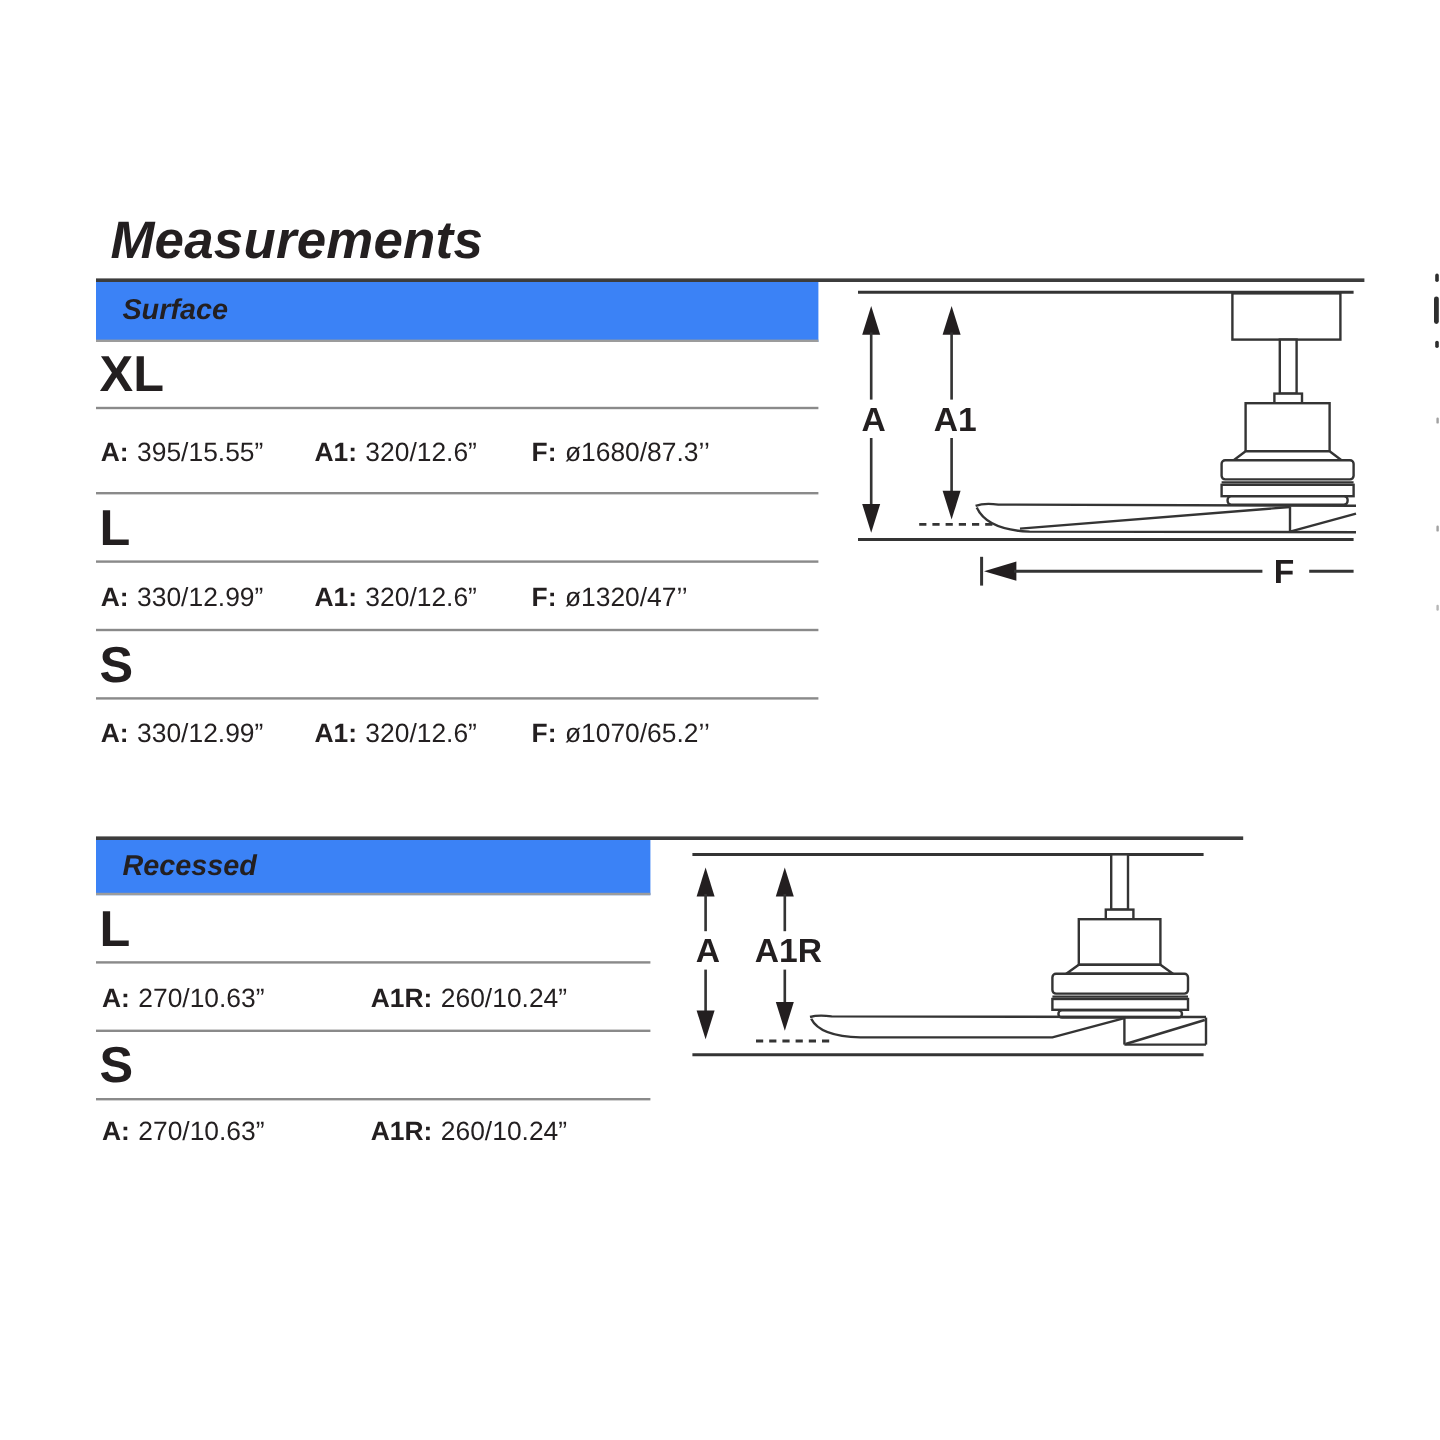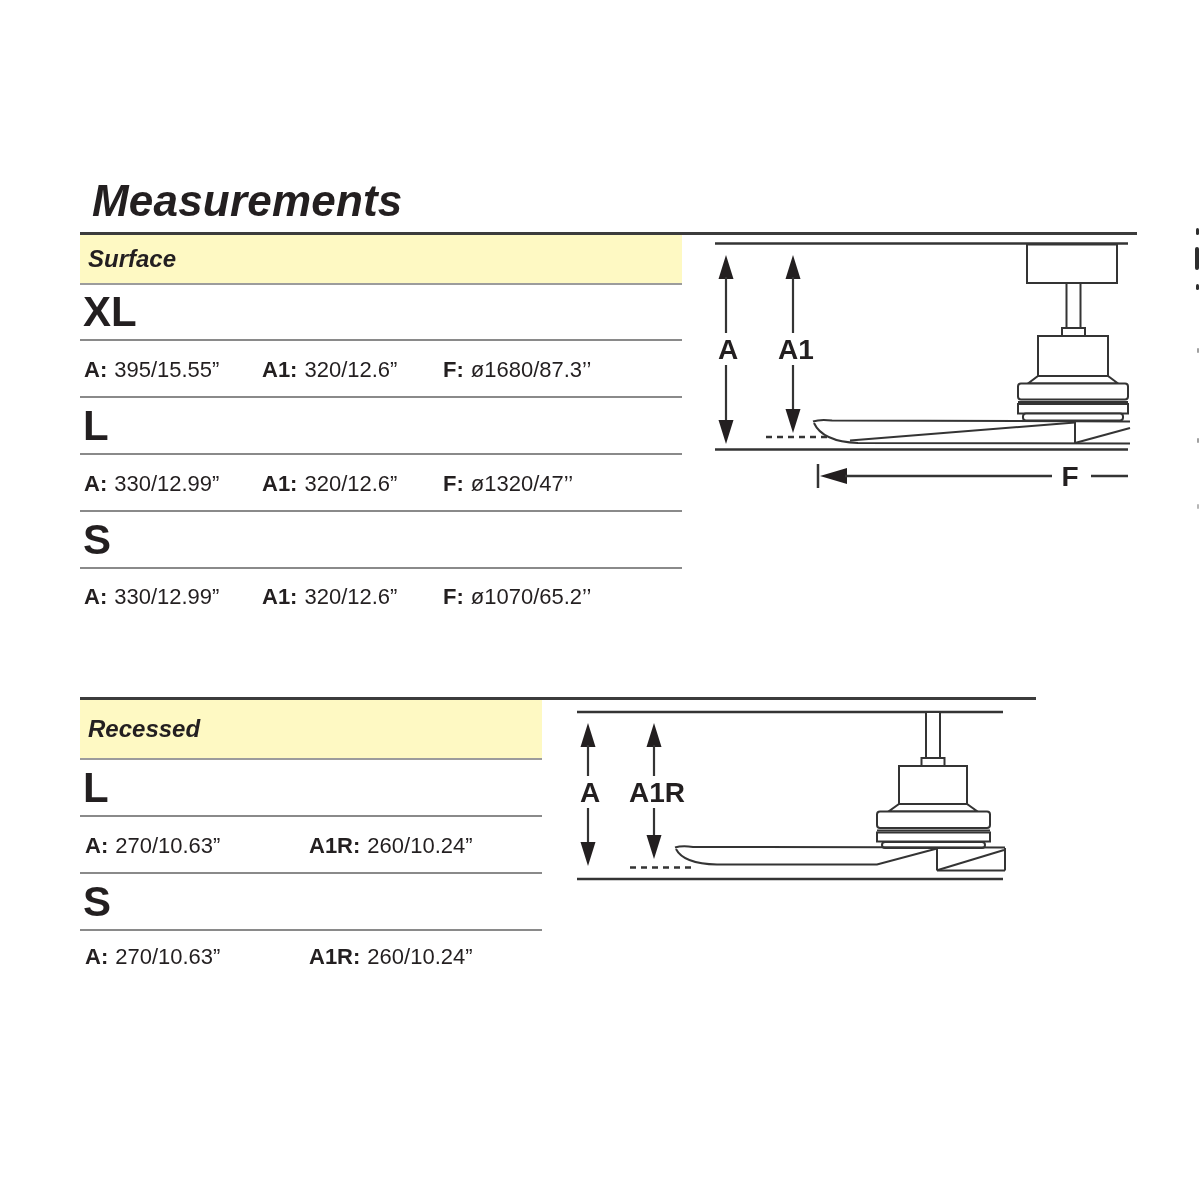--- a/index.html
+++ b/index.html
@@ -11,22 +11,22 @@
   
   .page-title{
     left:92px;top:179px;font-size:44px;font-weight:bold;font-style:italic;
     letter-spacing:.2px;line-height:1;
   }
   
   .rule-dark{background:#3c3c3c;}
   
   .spec-table{display:flex;flex-direction:column;}
   .bar{
-    background:#fef9c3;border-bottom:2px solid #9c9c9c;
-    display:flex;align-items:center;padding-left:8px;box-sizing:border-box;
+    background:#3b82f6;border-bottom:2px solid #9c9c9c;
+    display:flex;align-items:center;padding-left:22px;box-sizing:border-box;
   }
   .bar span{font-size:24px;font-weight:bold;font-style:italic;}
   .size-row{
     display:flex;align-items:center;border-bottom:2px solid #8a8a8a;
     font-size:42px;font-weight:bold;padding-left:3px;box-sizing:border-box;
   }
   .specs-row{
     position:relative;border-bottom:2px solid #8a8a8a;box-sizing:border-box;
   }
   .specs-row.last{border-bottom:none;}
@@ -54,21 +54,21 @@
 <div class="abs rule-dark" style="left:80px;top:232px;width:1057px;height:3px;"></div>
 
 <div class="abs spec-table" style="left:80px;top:235px;width:602px;">
   <div class="bar" style="height:50px;">
     <span>Surface</span>
   </div>
 
   <div class="size-row" style="height:56px;">
     <span>XL</span>
   </div>
-  <div class="specs-row" style="height:57px;">
+  <div class="specs-row" style="height:71px;">
     <span class="spec" style="left:4px;"><b class="k">A:</b><span>395/15.55”</span></span>
     <span class="spec" style="left:182px;"><b class="k">A1:</b><span>320/12.6”</span></span>
     <span class="spec" style="left:363px;"><b class="k">F:</b><span>ø1680/87.3’’</span></span>
   </div>
 
   <div class="size-row" style="height:57px;">
     <span>L</span>
   </div>
   <div class="specs-row" style="height:57px;">
     <span class="spec" style="left:4px;"><b class="k">A:</b><span>330/12.99”</span></span>
@@ -134,21 +134,21 @@
     <polygon class="head" points="120,246 147,238 147,254"></polygon>
     <line class="ln" x1="145" y1="246" x2="352" y2="246" stroke-width="2.5"></line>
     <text x="370" y="256" text-anchor="middle">F</text>
     <line class="ln" x1="391" y1="246" x2="428" y2="246" stroke-width="2.5"></line>
   </g>
 </svg>
 
 <div class="abs rule-dark" style="left:80px;top:697px;width:956px;height:3px;"></div>
 
 <div class="abs spec-table" style="left:80px;top:700px;width:462px;">
-  <div class="bar" style="height:60px;">
+  <div class="bar" style="height:46px;">
     <span>Recessed</span>
   </div>
 
   <div class="size-row" style="height:57px;">
     <span>L</span>
   </div>
   <div class="specs-row" style="height:57px;">
     <span class="spec" style="left:5px;"><b class="k">A:</b><span>270/10.63”</span></span>
     <span class="spec" style="left:229px;"><b class="k">A1R:</b><span>260/10.24”</span></span>
   </div>

